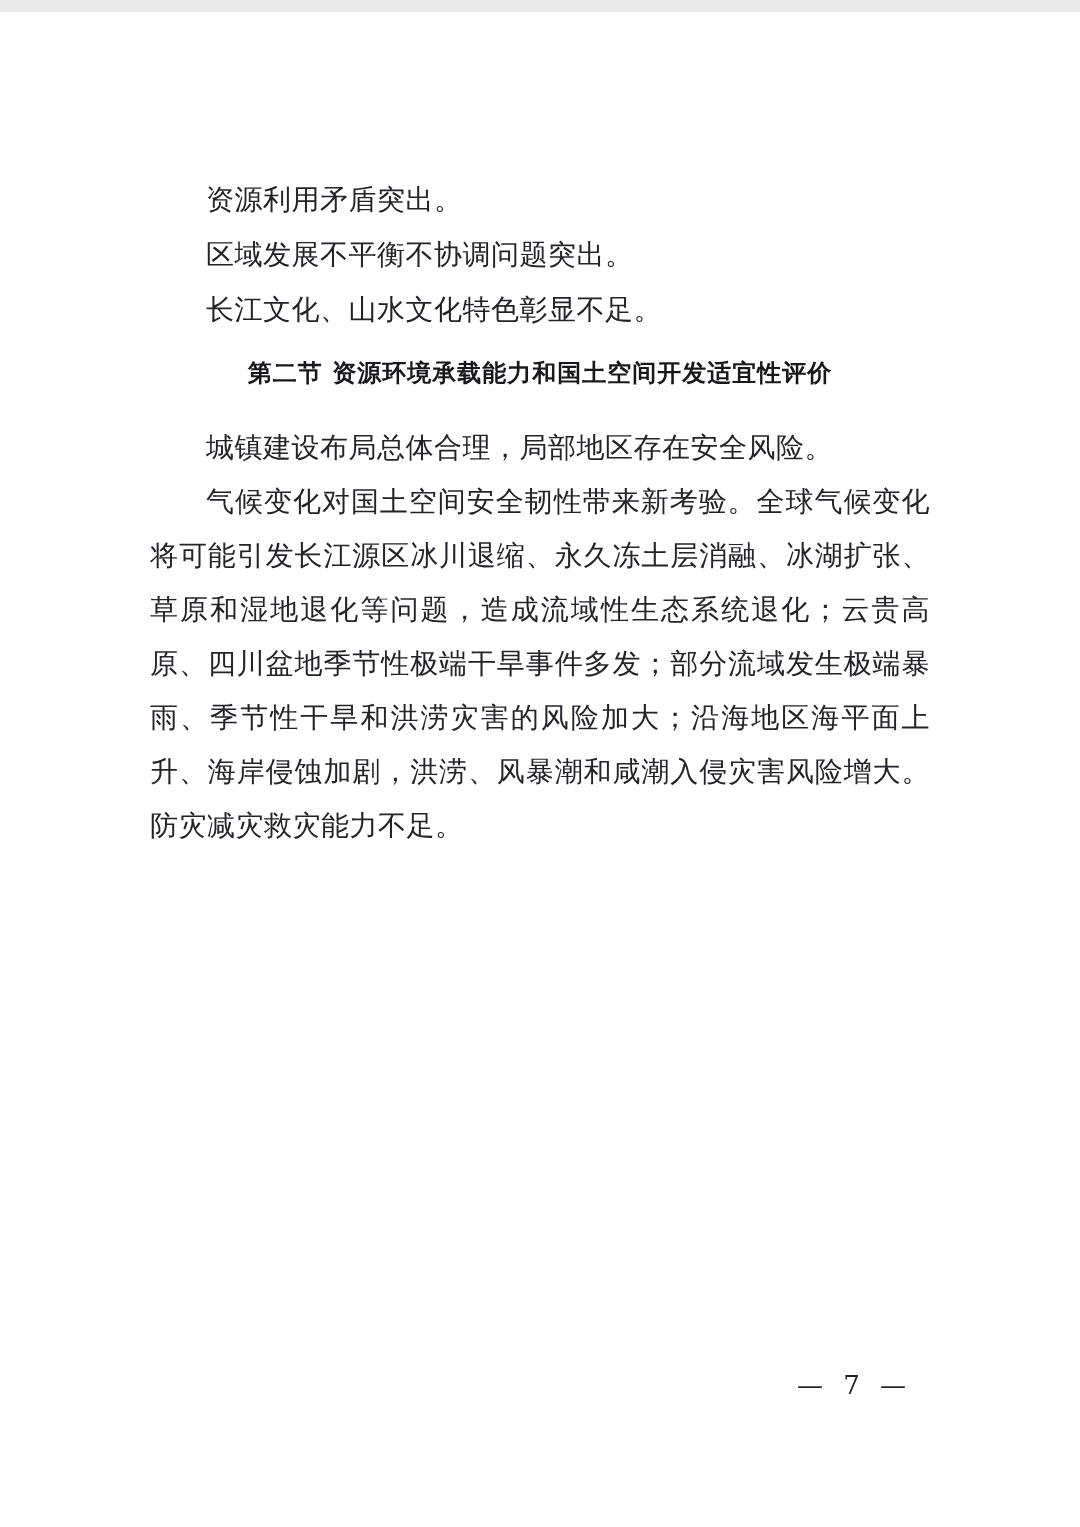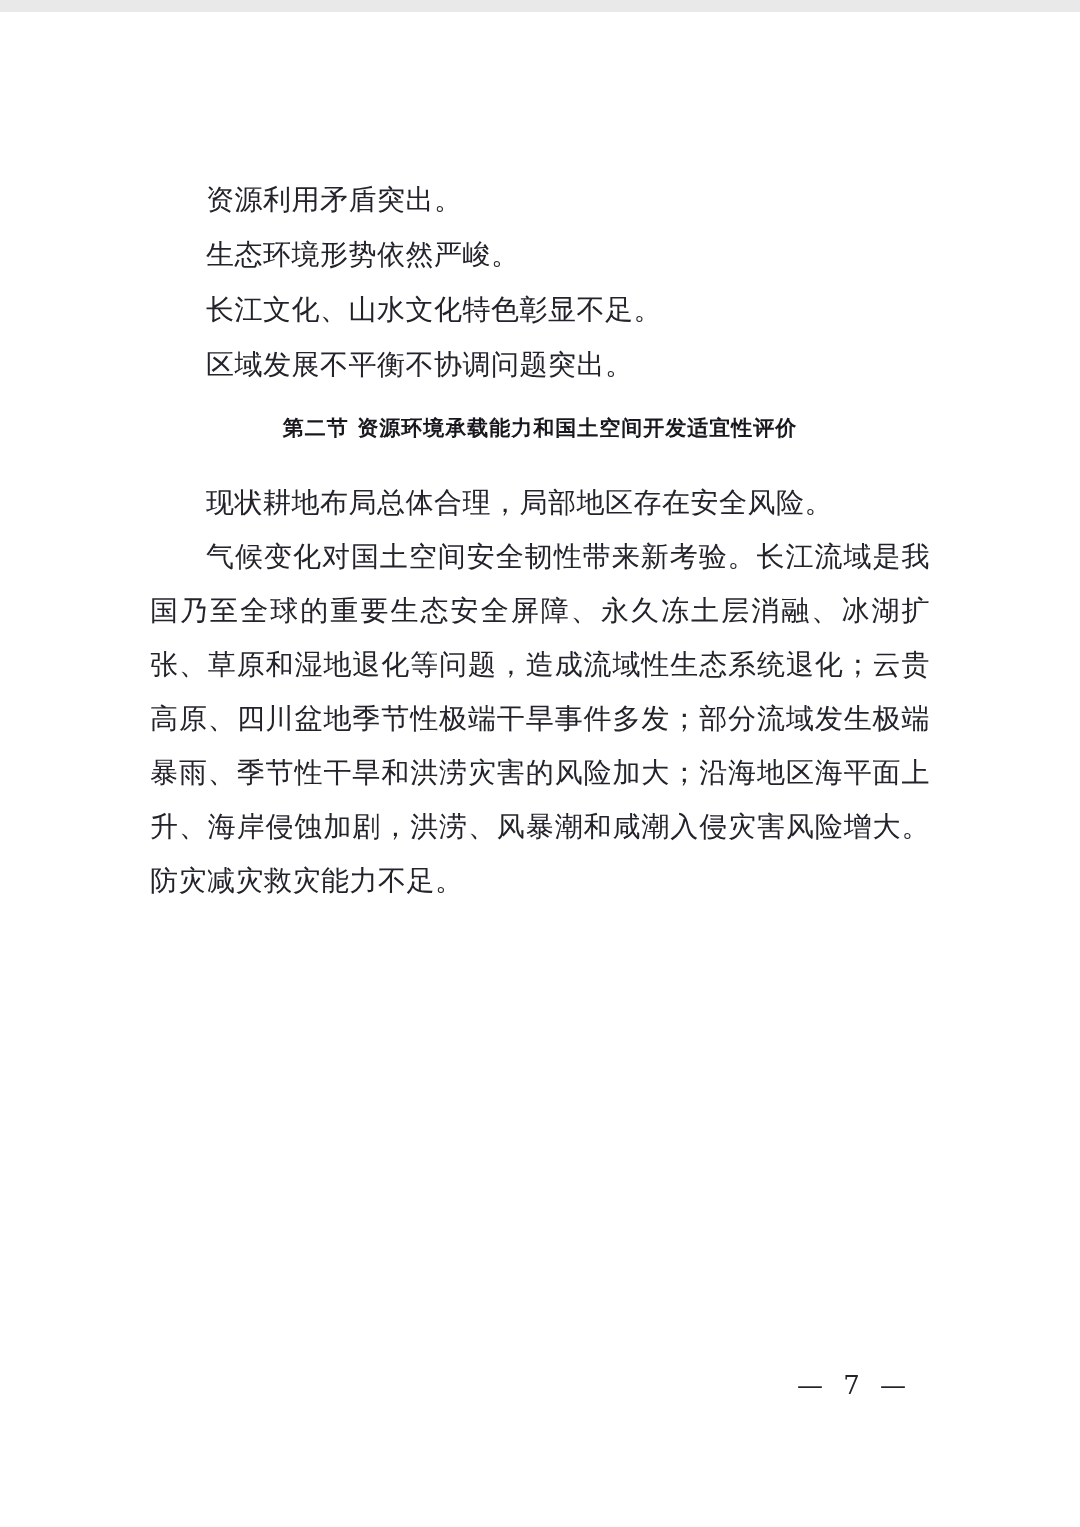--- a/index.html
+++ b/index.html
@@ -36,21 +36,21 @@
     text-align: justify;
     text-justify: inter-character;
     letter-spacing: 0.5px;
     color: var(--text-color);
   }
   .intro .para { line-height: 55px; }
   .section-heading {
     margin: 14px 0 26px 0;
     font-family: "DejaVu Sans", "Liberation Sans", sans-serif;
     font-weight: 700;
-    font-size: 21px;
+    font-size: 24px;
     line-height: 44px;
     text-align: center;
     letter-spacing: 1px;
     color: var(--heading-color);
   }
   .section-heading.third {
     margin: 49px 0 23px 0;
   }
   .page-number {
     position: absolute;
@@ -63,32 +63,31 @@
   }
 </style>
 </head>
 <body>
 
 <div class="page">
   <div class="content">
 
     <div class="intro">
       <p class="para">资源利用矛盾突出。</p>
-      <p class="para">生态环境形势依然严峻。</p>
+      <p class="para">区域发展不平衡不协调问题突出。</p>
       <p class="para">长江文化、山水文化特色彰显不足。</p>
-      <p class="para">区域发展不平衡不协调问题突出。</p>
     </div>
 
     <h2 class="section-heading">第二节 资源环境承载能力和国土空间开发适宜性评价</h2>
 
     <div>
-      <p class="para">现状耕地布局总体合理，局部地区存在安全风险。</p>
+      <p class="para">城镇建设布局总体合理，局部地区存在安全风险。</p>
     </div>
 
 
     <div>
-      <p class="para">气候变化对国土空间安全韧性带来新考验。长江流域是我国乃至全球的重要生态安全屏障、永久冻土层消融、冰湖扩张、草原和湿地退化等问题，造成流域性生态系统退化；云贵高原、四川盆地季节性极端干旱事件多发；部分流域发生极端暴雨、季节性干旱和洪涝灾害的风险加大；沿海地区海平面上升、海岸侵蚀加剧，洪涝、风暴潮和咸潮入侵灾害风险增大。防灾减灾救灾能力不足。</p>
+      <p class="para">气候变化对国土空间安全韧性带来新考验。全球气候变化将可能引发长江源区冰川退缩、永久冻土层消融、冰湖扩张、草原和湿地退化等问题，造成流域性生态系统退化；云贵高原、四川盆地季节性极端干旱事件多发；部分流域发生极端暴雨、季节性干旱和洪涝灾害的风险加大；沿海地区海平面上升、海岸侵蚀加剧，洪涝、风暴潮和咸潮入侵灾害风险增大。防灾减灾救灾能力不足。</p>
     </div>
 
   </div>
 
   <div class="page-number">— 7 —</div>
 </div>
 
 </body></html>

